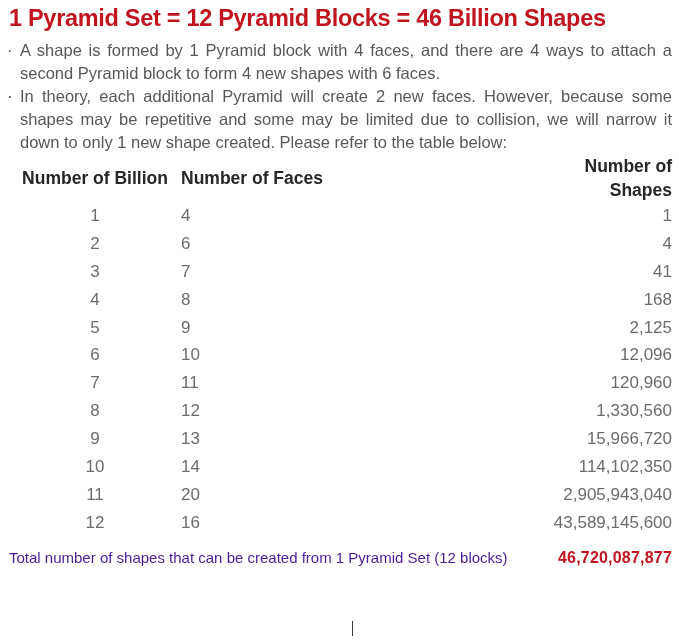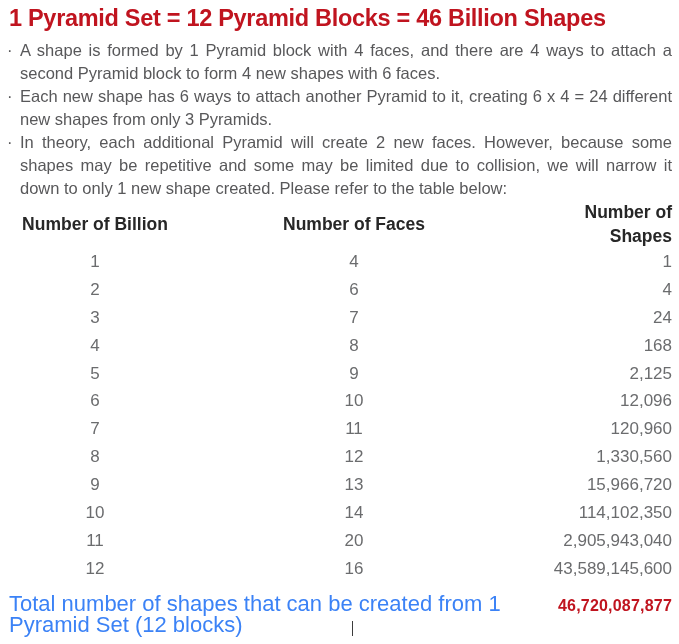--- a/index.html
+++ b/index.html
@@ -53,30 +53,30 @@
     padding: 0;
   }
   table.shapes td {
     color: #6b6c6e;
     font-size: 17px;
     height: 27.9px;
     padding: 0;
     font-weight: 400;
   }
   .c1 { text-align: center; }
-  .c2 { text-align: center; }
+  .c2 { text-align: left; }
   .c3 { text-align: right; }
   .total-row {
     display: flex;
     justify-content: space-between;
     align-items: baseline;
     margin-top: 10px;
     line-height: 21px;
   }
-  .total-label { font-size: 22px; color: #3b82f6; }
+  .total-label { font-size: 15px; color: #4c1d95; }
   .total-value { font-size: 16px; font-weight: 700; color: #c0141f; letter-spacing: 0.2px; }
   .cursor-artifact {
     position: absolute;
     left: 352px; top: 621px;
     width: 1px; height: 15px;
     background: #3c3c3c;
   }
 </style>
 </head>
 <body>
@@ -85,21 +85,20 @@
 
   <h1 class="title">1 Pyramid Set = 12 Pyramid Blocks = 46 Billion Shapes</h1>
 
   <ul class="bullets">
     <li>
       <span class="bullet-dot">·</span>
       <span>A shape is formed by 1 Pyramid block with 4 faces, and there are 4 ways to attach a second Pyramid block to form 4 new shapes with 6 faces.</span>
     </li>
     <li>
       <span class="bullet-dot">·</span>
-      <span>Each new shape has 6 ways to attach another Pyramid to it, creating 6 x 4 = 24 different new shapes from only 3 Pyramids.</span>
     </li>
     <li>
       <span class="bullet-dot">·</span>
       <span>In theory, each additional Pyramid will create 2 new faces. However, because some shapes may be repetitive and some may be limited due to collision, we will narrow it down to only 1 new shape created. Please refer to the table below:</span>
     </li>
   </ul>
 
   <table class="shapes">
     <colgroup>
         <col class="w1">
@@ -120,21 +119,21 @@
         <td class="c3">1</td>
       </tr>
       <tr>
         <td class="c1">2</td>
         <td class="c2">6</td>
         <td class="c3">4</td>
       </tr>
       <tr>
         <td class="c1">3</td>
         <td class="c2">7</td>
-        <td class="c3">24</td>
+        <td class="c3">41</td>
       </tr>
       <tr>
         <td class="c1">4</td>
         <td class="c2">8</td>
         <td class="c3">168</td>
       </tr>
       <tr>
         <td class="c1">5</td>
         <td class="c2">9</td>
         <td class="c3">2,125</td>

